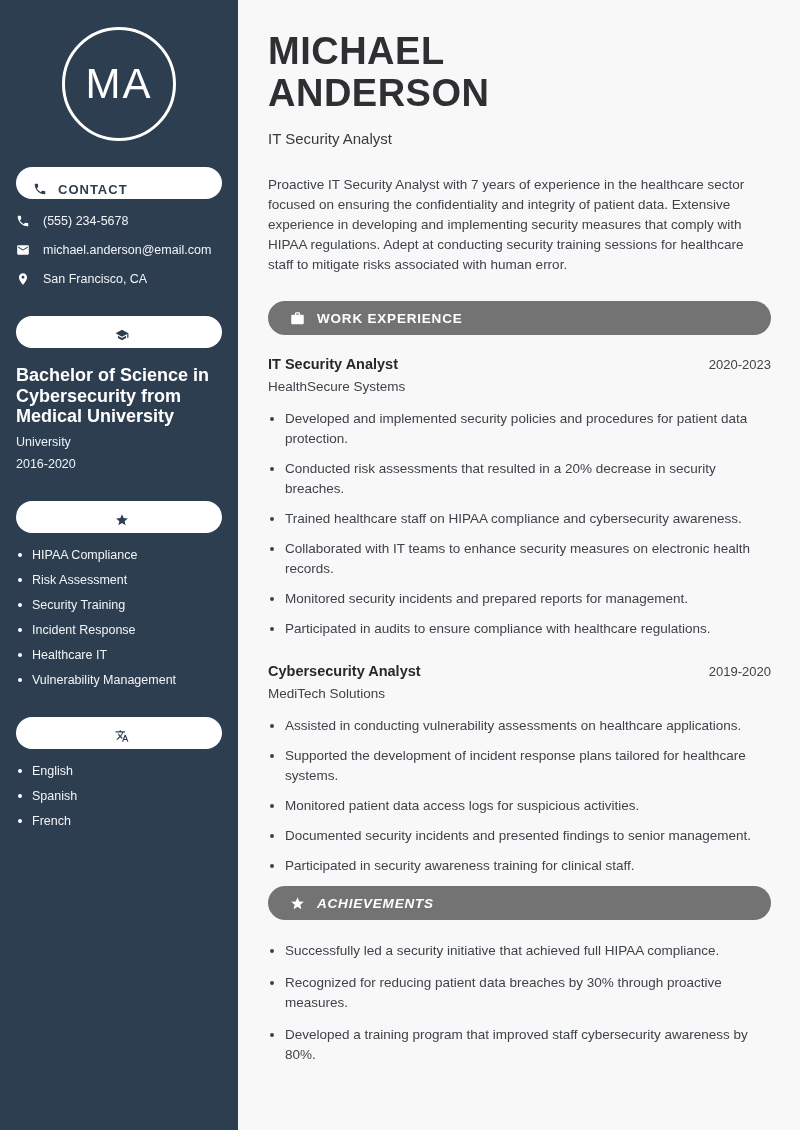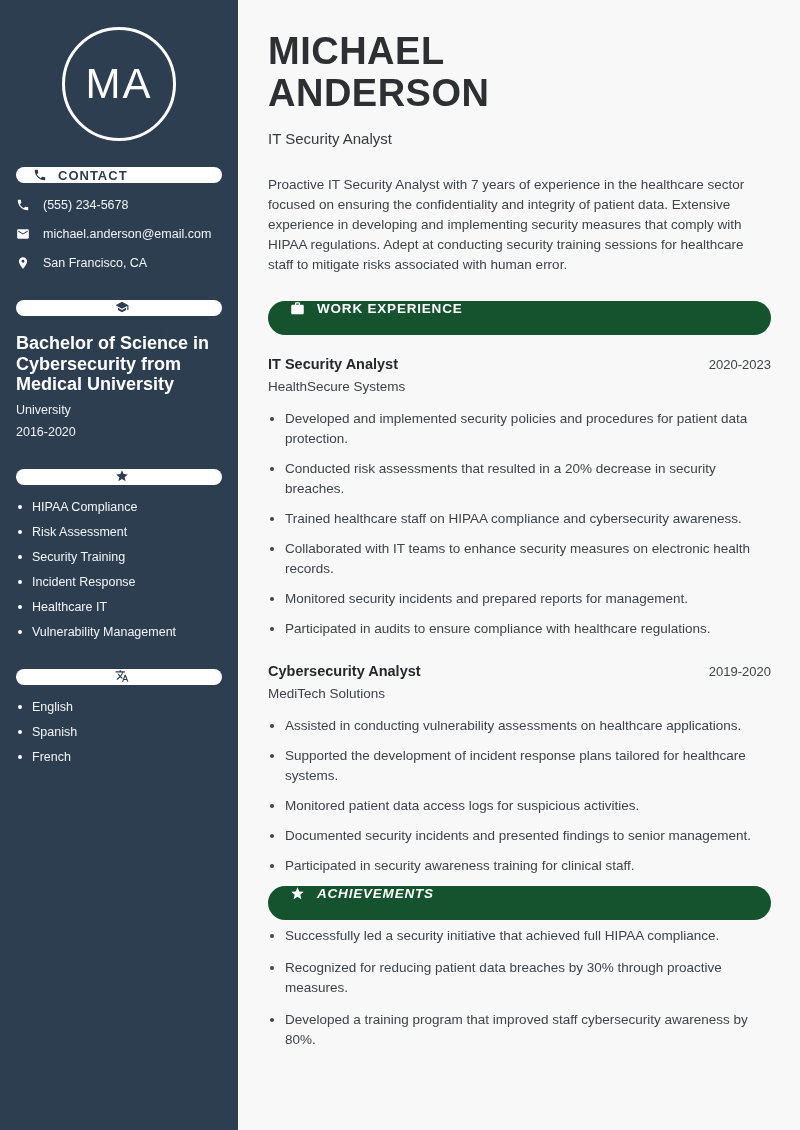--- a/index.html
+++ b/index.html
@@ -32,28 +32,28 @@
     display: flex;
     align-items: center;
     justify-content: center;
     font-size: 42px;
     letter-spacing: 2px;
     color: #ffffff;
     font-weight: 400;
   }
   .side-pill {
     margin: 0 16px;
-    height: 16px;
+    height: 32px;
     background: #ffffff;
     color: #2d3e50;
     border-radius: 16px;
     display: flex;
     align-items: center;
     gap: 11px;
-    padding: 0 12px 0 17px;
+    padding: 12px 12px 0 17px;
     font-size: 13px;
     font-weight: 700;
     letter-spacing: 1px;
   }
   .side-pill svg { width: 14px; height: 14px; fill: #2d3e50; flex-shrink: 0; }
   .pill-contact  { margin-top: 26px; }
   .pill-section  { margin-top: 30px; flex-direction: column; }
 
   .contact-list { list-style: none; margin: 15px 16px 0 16px; }
   .contact-item {
@@ -111,24 +111,24 @@
   }
   .summary {
     margin-top: 28px;
     font-size: 13.5px;
     line-height: 20px;
     color: #3e434a;
   }
   .main-bar {
     margin-top: 26px;
     height: 34px;
-    background: #14532d;
+    background: #737373;
     border-radius: 17px;
     display: flex;
-    align-items: flex-start;
+    align-items: center;
     gap: 12px;
     padding: 0 12px 0 22px;
     color: #ffffff;
     font-size: 13.5px;
     font-weight: 700;
     letter-spacing: 0.8px;
   }
   .main-bar svg { width: 15px; height: 15px; fill: #ffffff; flex-shrink: 0; }
   .bar-achievements { margin-top: 6px; font-style: italic; }
 
@@ -150,21 +150,21 @@
   }
   .main-item .mdot {
     position: absolute;
     left: 2px;
     top: 8px;
     width: 4px;
     height: 4px;
     border-radius: 50%;
     background: #3e434a;
   }
-  .achievements-list { margin-top: 6px; }
+  .achievements-list { margin-top: 21px; }
   .achievements-list .main-item { margin-bottom: 12px; }
 </style>
 </head>
 <body>
 
 <div class="page">
 
   <aside class="sidebar">
 
     <div class="avatar">

